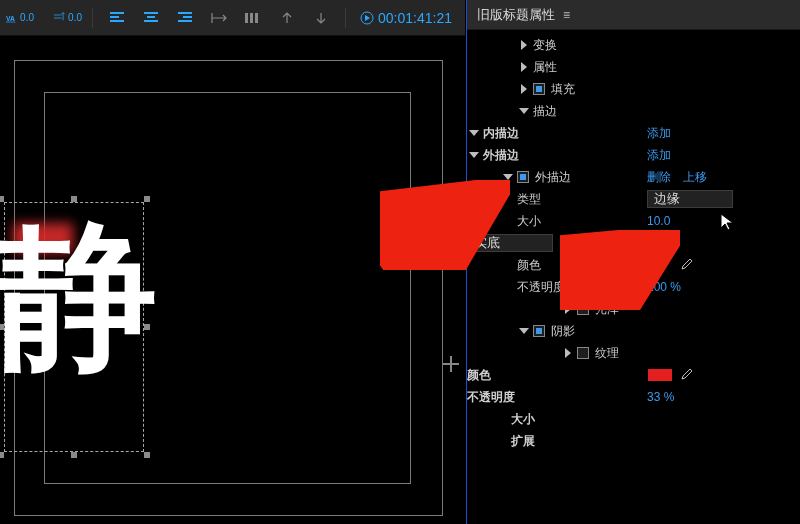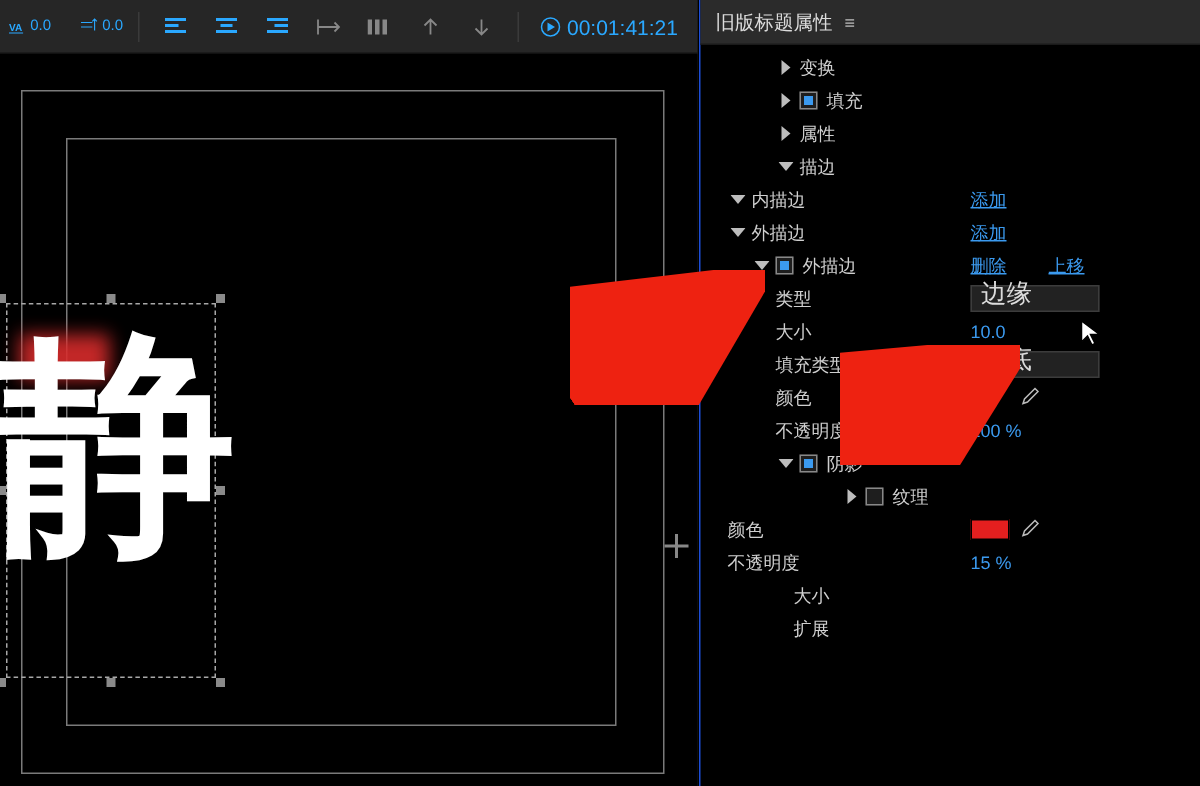--- a/index.html
+++ b/index.html
@@ -33,31 +33,31 @@
   .crosshair::before { left:7px; top:0; width:2px; height:16px; }
   .crosshair::after { top:7px; left:0; height:2px; width:16px; }
   .panel { width: 334px; background: #000000; border-left: 1px solid #1d4ed8; display: flex; flex-direction: column; }
   .panel-header { height: 30px; display: flex; align-items: center; padding: 0 10px; background: #2b2b2b; border-bottom: 1px solid #1a1a1a; }
   .panel-title { font-size: 13px; color: #dcdcdc; }
   .panel-menu { margin-left: 8px; font-size: 12px; color: #bdbdbd; }
   .props { flex: 1; overflow: hidden; padding: 4px 0 10px 0; font-size: 12px; }
   .row { display: flex; align-items: center; min-height: 22px; padding: 1px 10px 1px 6px; margin-left: 44px; }
   .twisty { width: 14px; height: 14px; display: flex; align-items: center; justify-content: center; color: #bdbdbd; margin-right: 2px; cursor: pointer; user-select: none; }
   .twisty svg { width: 10px; height: 10px; }
-  .indent1 { padding-left: 18px; }
+  .indent1 { padding-left: 0; font-weight: bold; }
   .indent2 { padding-left: 34px; }
   .indent3 { padding-left: 50px; }
   .label { color: #cfcfcf; flex: 0 0 auto; }
-  .link { color: #3b9aef; cursor: pointer; text-decoration: underline; }
-  .link2 { margin-left: 28px; }
+  .link { color: #3b9aef; cursor: pointer; }
+  .link2 { margin-left: 12px; }
   .val-blue { color: #3b9aef; cursor: pointer; }
   .cbx { width: 12px; height: 12px; border: 1px solid #888; margin-right: 6px; display: inline-flex; align-items:center; justify-content:center; background:#1e1e1e; }
   .cbx.checked::after { content:""; width:6px; height:6px; background:#3b9aef; }
   .cbx.empty { background: #1e1e1e; }
-  .select { background: #222; border: 1px solid #3c3c3c; color: #dcdcdc; height: 18px; min-width: 86px; display: flex; align-items: flex-end; padding: 0 16px 0 6px; position: relative; font-size: 17px; }
+  .select { background: #222; border: 1px solid #3c3c3c; color: #dcdcdc; height: 18px; min-width: 86px; display: flex; align-items: center; padding: 0 16px 0 6px; position: relative; font-size: 13px; }
   .swatch { width: 26px; height: 14px; border: 1px solid #000; }
   .swatch.black { background: #000; }
   .swatch.red { background: #e41f1f; }
   .eyedrop { width: 14px; height: 14px; margin-left: 6px; display:flex; align-items:center; justify-content:center; }
   .value-cell { min-width: 120px; display:flex; align-items:center; justify-content:flex-start; }
   .prop-row { display:flex; align-items:center; min-height:22px; }
   .prop-label { width: 180px; display:flex; align-items:center; }
   .arrow { position: absolute; pointer-events: none; }
   .cursor { position: absolute; left: 720px; top: 213px; width: 14px; height: 18px; z-index: 50; }
 </style>
@@ -163,30 +163,30 @@
             </svg>
           </span>
           <span class="label">变换</span>
         </div>
       <div class="row">
           <span class="twisty">
             <svg viewBox="0 0 10 10">
               <path d="M2 0l6 5-6 5z" fill="#bdbdbd"></path>
             </svg>
           </span>
+          <span class="label">属性</span>
+        </div>
+      <div class="row">
+          <span class="twisty">
+            <svg viewBox="0 0 10 10">
+              <path d="M2 0l6 5-6 5z" fill="#bdbdbd"></path>
+            </svg>
+          </span>
           <span class="cbx checked"></span>
           <span class="label">填充</span>
-        </div>
-      <div class="row">
-          <span class="twisty">
-            <svg viewBox="0 0 10 10">
-              <path d="M2 0l6 5-6 5z" fill="#bdbdbd"></path>
-            </svg>
-          </span>
-          <span class="label">属性</span>
         </div>
       <div class="row">
           <span class="twisty">
             <svg viewBox="0 0 10 10">
               <path d="M0 2h10L5 8z" fill="#bdbdbd"></path>
             </svg>
           </span>
           <span class="label">描边</span>
         </div>
 
@@ -248,23 +248,20 @@
       <div class="prop-row">
         <div class="prop-label indent3">
             <span class="label">大小</span>
           </div>
         <div class="value-cell">
             <span class="val-blue">10.0</span>
           </div>
       </div>
 
       <div class="prop-row">
-        <div class="prop-label indent3">
-            <span class="label">填充类型</span>
-          </div>
         <div class="value-cell">
             <div class="select">
               <span>实底</span>
             </div>
           </div>
       </div>
 
       <div class="prop-row">
         <div class="prop-label indent3">
             <span class="label">颜色</span>
@@ -281,20 +278,29 @@
 
       <div class="prop-row">
         <div class="prop-label indent3">
             <span class="label">不透明度</span>
           </div>
         <div class="value-cell">
             <span class="val-blue">100 %</span>
           </div>
       </div>
 
+      <div class="row indent3">
+          <span class="twisty">
+            <svg viewBox="0 0 10 10">
+              <path d="M2 0l6 5-6 5z" fill="#bdbdbd"></path>
+            </svg>
+          </span>
+          <span class="cbx empty"></span>
+          <span class="label">光泽</span>
+        </div>
       <div class="row">
           <span class="twisty">
             <svg viewBox="0 0 10 10">
               <path d="M0 2h10L5 8z" fill="#bdbdbd"></path>
             </svg>
           </span>
           <span class="cbx checked"></span>
           <span class="label">阴影</span>
         </div>
 
@@ -320,21 +326,21 @@
               </svg>
             </div>
           </div>
       </div>
 
       <div class="prop-row">
         <div class="prop-label indent1">
             <span class="label">不透明度</span>
           </div>
         <div class="value-cell">
-            <span class="val-blue">15 %</span>
+            <span class="val-blue">33 %</span>
           </div>
       </div>
 
       <div class="row indent1">
           <span class="label">大小</span>
         </div>
       <div class="row indent1">
           <span class="label">扩展</span>
         </div>
     </div>

